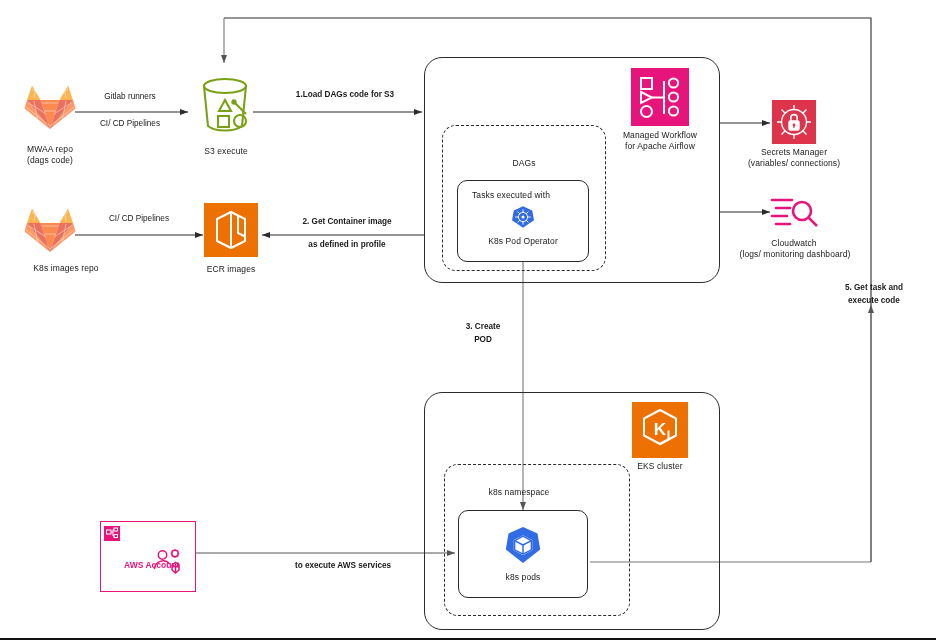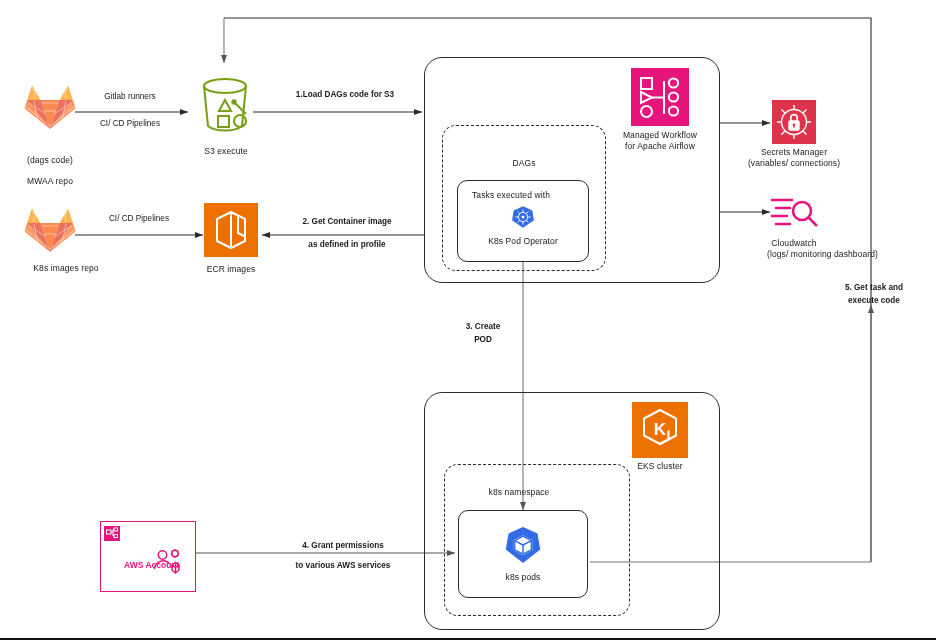--- a/index.html
+++ b/index.html
@@ -241,21 +241,21 @@
         <path d="M49 17 L51.5 25.5 L26 46 Z" fill="#FC6D26" opacity="0.75"></path>
         <path d="M49 17 L44 2.5 L35.5 17 Z" fill="#FCA326" opacity="0.85"></path>
       </g>
       <g stroke="#ffffff" stroke-width="0.6" opacity="0.75" fill="none">
         <path d="M8 6 L20 13 M12 4 L10 15 M40 4 L42 15 M44 6 L32 13"></path>
         <path d="M5 20 L22 31 M10 18 L14 38 M42 18 L38 38 M47 20 L30 31"></path>
         <path d="M2 24 L26 43 M50 24 L26 43 M18 20 L34 20 M20 28 L32 28"></path>
       </g>
     </svg>
   </div>
-  <div class="lbl" style="left:0px; top:144px; width:100px;margin-top:32px;">MWAA repo</div>
+  <div class="lbl" style="left:0px; top:144px; width:100px;">MWAA repo</div>
   <div class="lbl" style="left:0px; top:155px; width:100px;">(dags code)</div>
 
   <div class="icon-sq" style="left:24px; top:206px; width:52px; height:50px;">
     <svg width="52" height="50" viewBox="0 0 52 50" xmlns="http://www.w3.org/2000/svg">
       <g opacity="0.95">
         <path d="M26 46 L35.5 17 L16.5 17 Z" fill="#FC6D26" opacity="0.85"></path>
         <path d="M26 46 L16.5 17 L3 17 Z" fill="#E24329" opacity="0.8"></path>
         <path d="M3 17 L0.5 25.5 L26 46 Z" fill="#FC6D26" opacity="0.75"></path>
         <path d="M3 17 L8 2.5 L16.5 17 Z" fill="#FCA326" opacity="0.85"></path>
         <path d="M26 46 L35.5 17 L49 17 Z" fill="#E24329" opacity="0.8"></path>
@@ -323,21 +323,21 @@
         <path d="M2 24 L17 24"></path>
         <path d="M6 32 L20 32"></path>
       </g>
       <g stroke="#E7157B" stroke-width="2.6" fill="none">
         <circle cx="32" cy="19" r="9"></circle>
         <path d="M38.6 25.6 L47 34"></path>
       </g>
     </svg>
   </div>
   <div class="lbl" style="left:740px; top:238px; width:108px;">Cloudwatch</div>
-  <div class="lbl" style="left:712px; top:249px; width:166px;text-align:right;">(logs/ monitoring dashboard)</div>
+  <div class="lbl" style="left:712px; top:249px; width:166px;">(logs/ monitoring dashboard)</div>
 
   <div class="aws-acct" style="left:100px; top:521px; width:96px; height:71px;"></div>
   <div class="icon-sq" style="left:104px; top:526px; width:16px; height:15px;">
     <svg width="16" height="15" viewBox="0 0 16 15" xmlns="http://www.w3.org/2000/svg">
       <rect x="0" y="0" width="16" height="15" fill="#E7157B"></rect>
       <g stroke="#ffffff" stroke-width="1" fill="none">
         <rect x="2.5" y="4" width="4.5" height="4"></rect>
         <rect x="10" y="2" width="3.5" height="3"></rect>
         <rect x="10" y="8.5" width="3.5" height="3"></rect>
         <path d="M7 6 L9 6 M9 3.5 L9 10 M9 3.5 L10 3.5 M9 10 L10 10"></path>
@@ -365,21 +365,20 @@
   <div class="edge-lbl nb" style="left:77px; top:212px; width:124px;">CI/ CD Pipelines</div>
 
   <div class="edge-lbl" style="left:262px; top:88px; width:166px;">1.Load DAGs code for S3</div>
 
   <div class="edge-lbl" style="left:272px; top:215px; width:150px;">2. Get Container image</div>
   <div class="edge-lbl" style="left:272px; top:238px; width:150px;">as defined in profile</div>
 
   <div class="edge-lbl" style="left:448px; top:320px; width:70px;">3. Create</div>
   <div class="edge-lbl" style="left:448px; top:333px; width:70px;">POD</div>
 
-  <div class="edge-lbl" style="left:248px; top:539px; width:190px;">4. Grant permissions</div>
-  <div class="edge-lbl" style="left:248px; top:559px; width:190px;">to various AWS services</div>
+  <div class="edge-lbl" style="left:248px; top:559px; width:190px;">to execute AWS services</div>
 
   <div class="edge-lbl" style="left:820px; top:281px; width:108px;">5. Get task and</div>
   <div class="edge-lbl" style="left:820px; top:294px; width:108px;">execute code</div>
 
   <div class="bottom-rule"></div>
 
 </div>
 
 </body></html>

